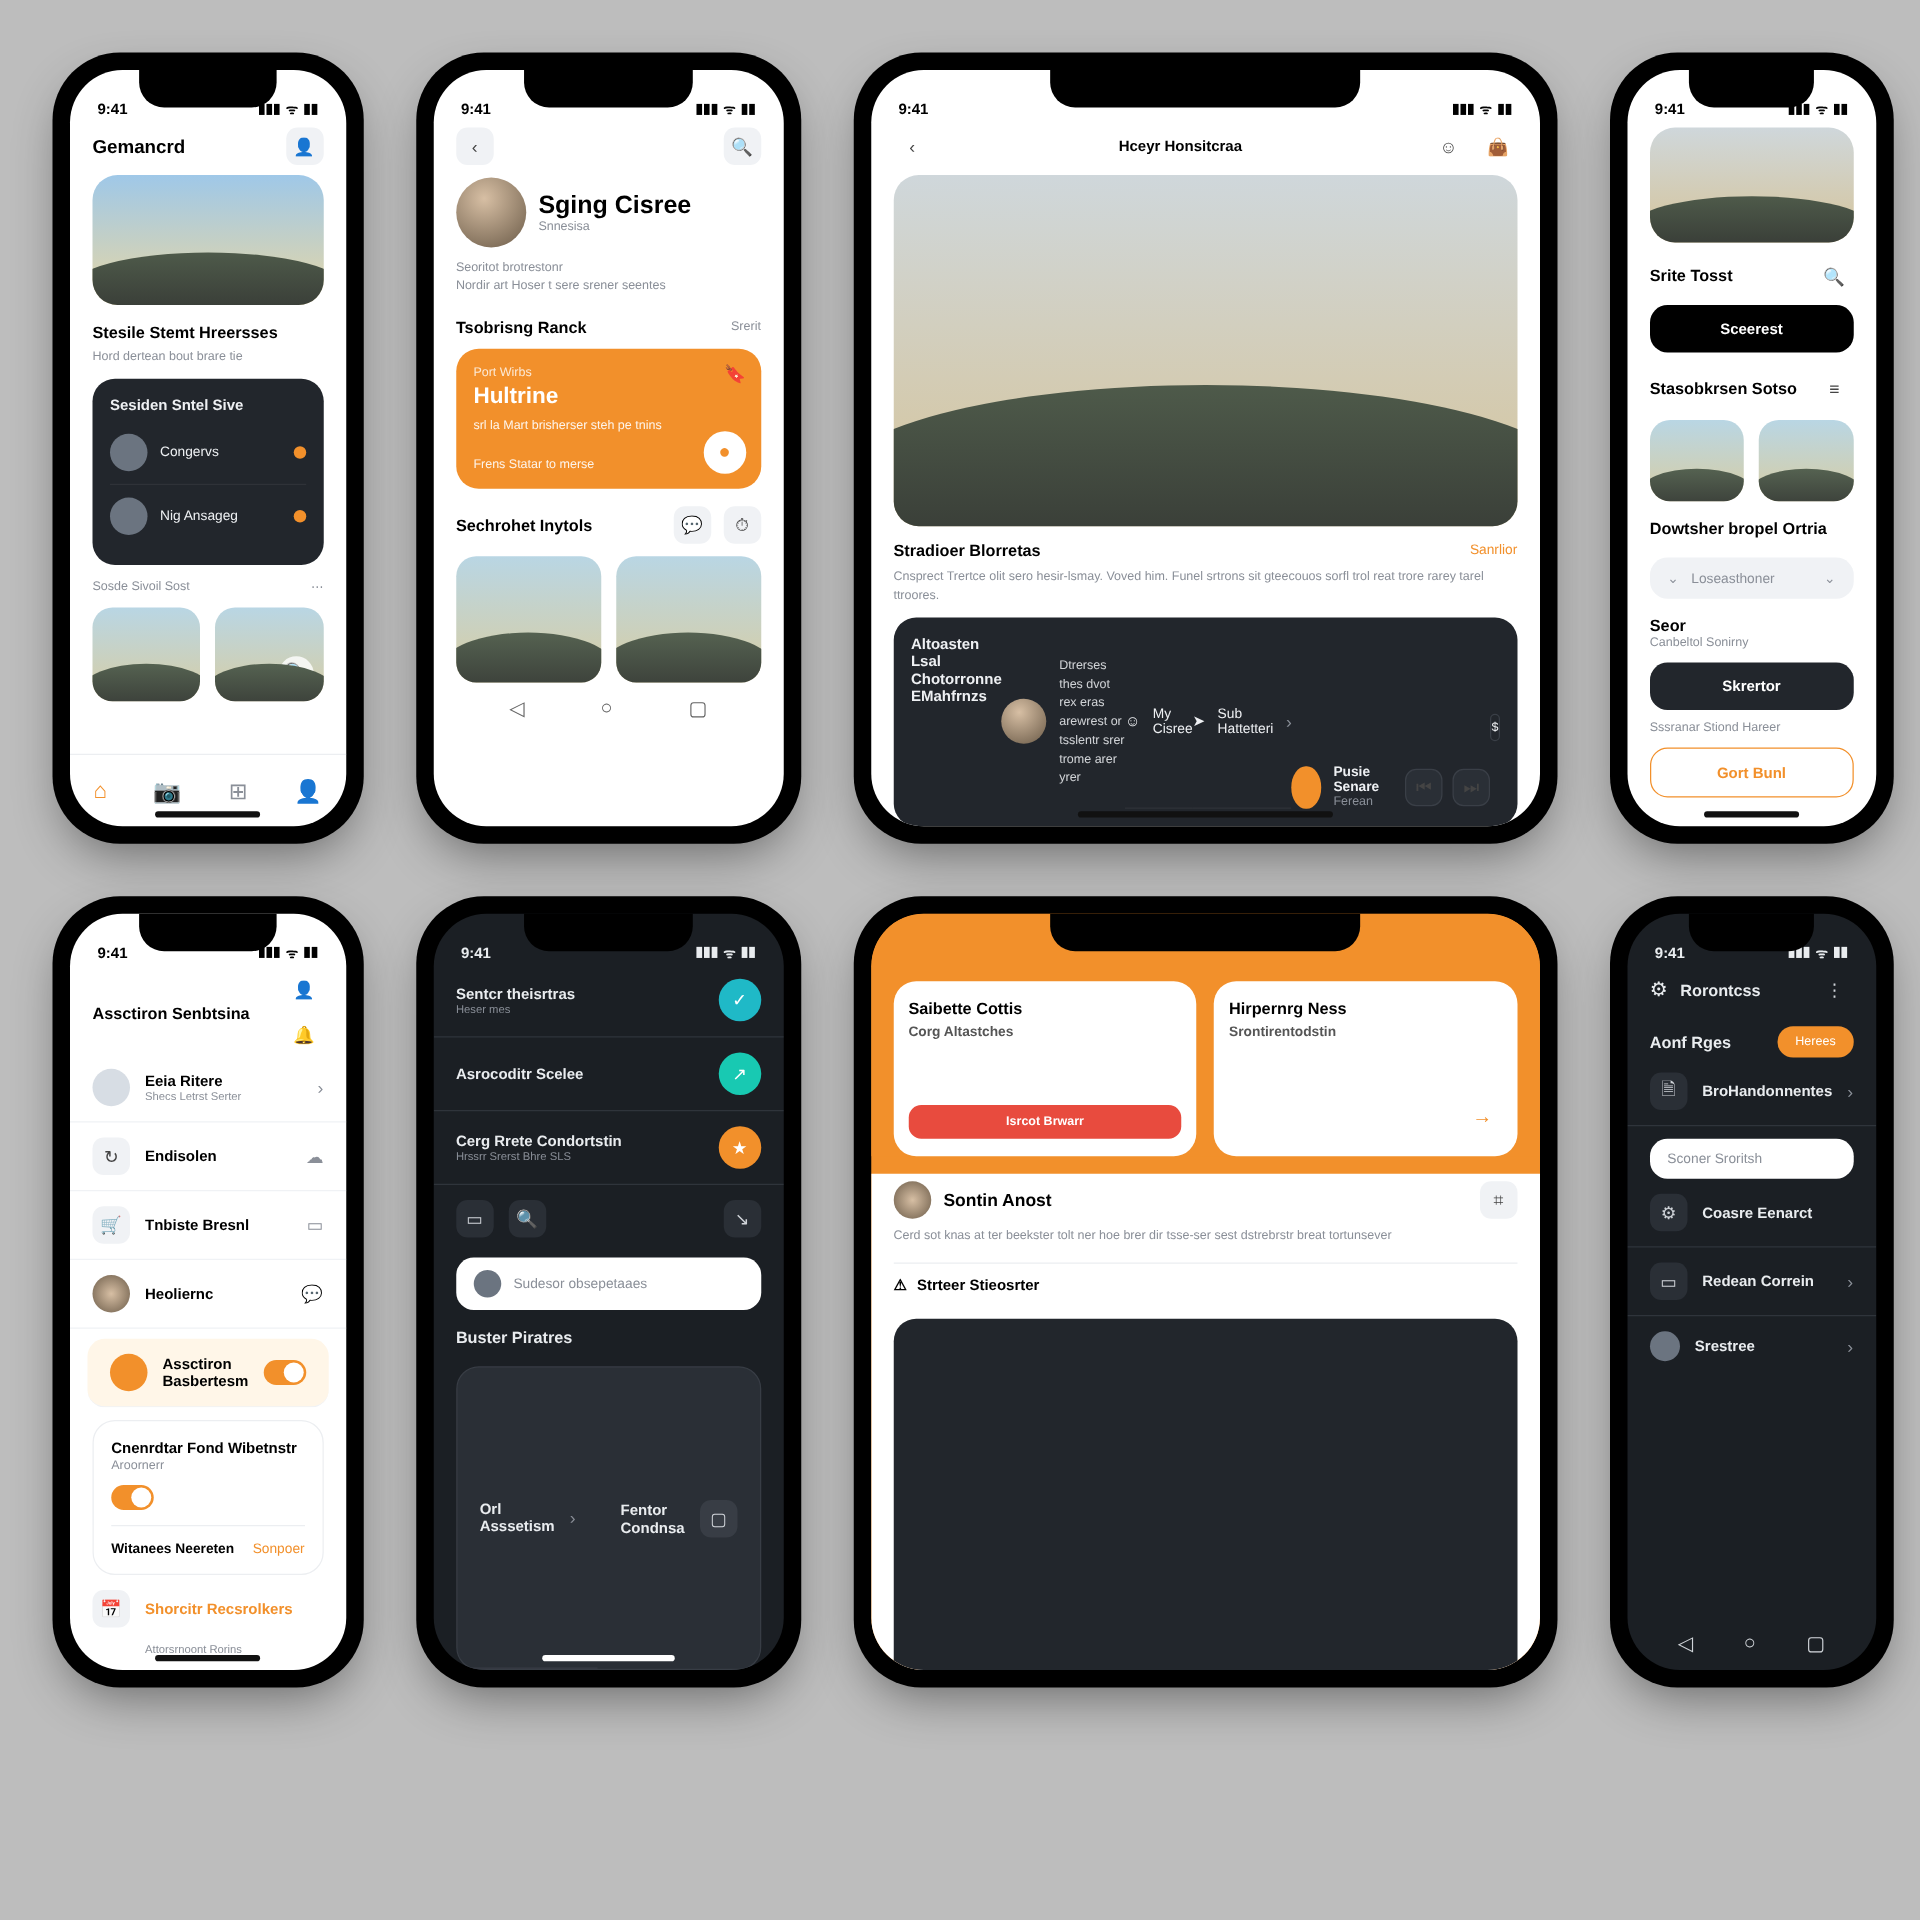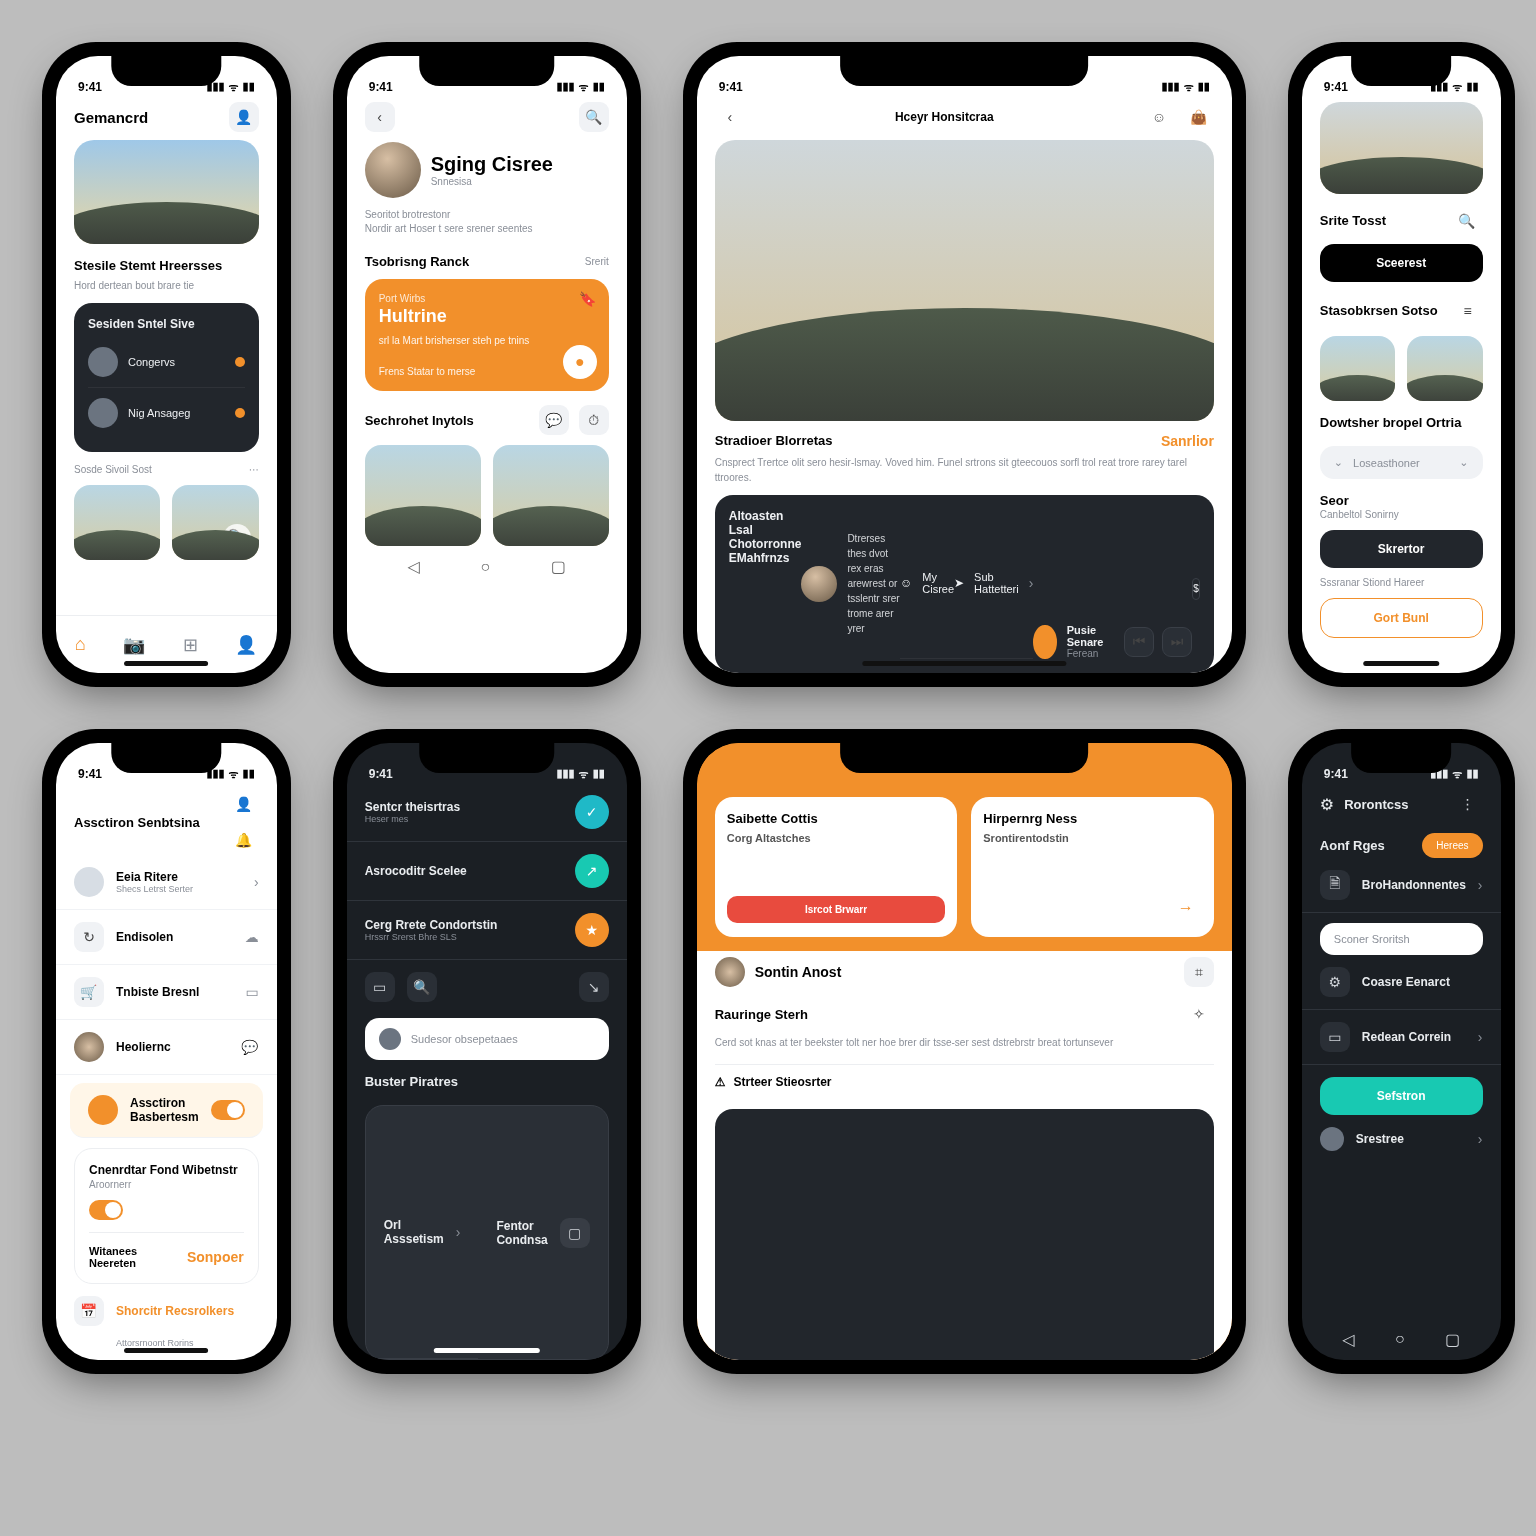--- a/index.html
+++ b/index.html
@@ -20,21 +20,21 @@
 
   .row { display:flex; align-items:center; }
   .between { justify-content:space-between; }
   .pad { padding:0 18px; }
   .gap { gap:10px; }
 
   .h-title { font-size:15px; font-weight:800; padding:10px 18px 2px; }
   .sub   { font-size:10px; color:#8a8f98; padding:0 18px; line-height:1.4; }
   .sect  { font-size:13px; font-weight:800; padding:14px 18px 6px; }
   .mini  { font-size:10px; color:#8a8f98; }
-  .link  { font-size:14px; font-weight:700; color:#f2902b; }
+  .link  { font-size:11px; font-weight:400; color:#f2902b; }
 
   .icon-btn { width:30px; height:30px; border-radius:9px; background:#f0f2f5; display:flex; align-items:center; justify-content:center; font-size:14px; color:#444; }
   .dark .icon-btn { background:#2a2f36; color:#cfd3d8; }
 
   .hero { margin:8px 18px 0; border-radius:20px; aspect-ratio:16/9; background:linear-gradient(180deg,#9fc8e8 0%,#e8d7a4 100%); position:relative; overflow:hidden; }
   .hero.street { background:linear-gradient(180deg,#cfd7db 0%,#d6c499 100%); }
   .hero::after { content:""; position:absolute; inset:auto -10% -30% -10%; height:70%;
     background:linear-gradient(180deg,#4e5a4a 0%,#2c2c2c 100%); border-radius:50% 50% 0 0/40% 40% 0 0; }
 
   
@@ -487,24 +487,20 @@
         </div>
       </div>
     </div>
 
     <div style="background:#fff;flex:1;margin-top:14px;border-radius:0;padding-top:6px;display:flex;flex-direction:column">
       <div class="row pad gap" style="align-items:center">
         <div class="av" style="background:radial-gradient(circle,#d7bfa4,#6a5a47)"></div>
         <div style="font-size:14px;font-weight:800">Sontin Anost</div>
         <div style="margin-left:auto" class="icon-btn">⌗</div>
       </div>
-      <div class="row between pad" style="padding-top:12px">
-        <div style="font-size:13px;font-weight:800">Rauringe Sterh</div>
-        <div class="icon-btn" style="background:none">✧</div>
-      </div>
       <div class="sub" style="padding-top:6px;line-height:1.5">Cerd sot knas at ter beekster tolt ner hoe brer dir tsse-ser sest dstrebrstr breat tortunsever</div>
       <div style="margin:14px 18px 0;padding:10px 0;border-top:1px solid #eceef1;font-size:12px;font-weight:800;display:flex;align-items:center;gap:8px">
         <span>⚠</span>
         <span>Strteer Stieosrter</span>
       </div>
 
       <div class="card darkc" style="flex:1;margin-bottom:0;border-radius:18px 18px 0 0">
         <div style="height:40px"></div>
       </div>
     </div>
@@ -553,23 +549,20 @@
           </div>
     </div>
     <div class="l-row" style="border-color:#2f343b">
       <div class="icon-btn">▭</div>
       <div class="txt">
             <div class="t1">Redean Correin</div>
           </div>
       <span class="chev">›</span>
     </div>
 
-    <div class="pad" style="padding-top:12px">
-      <div class="btn teal">Sefstron</div>
-    </div>
 
     <div class="l-row" style="border:none">
       <div class="av" style="width:24px;height:24px"></div>
       <div class="txt">
             <div class="t1">Srestree</div>
           </div>
       <span class="chev">›</span>
     </div>
 
     <div class="android-nav" style="margin-top:auto">

